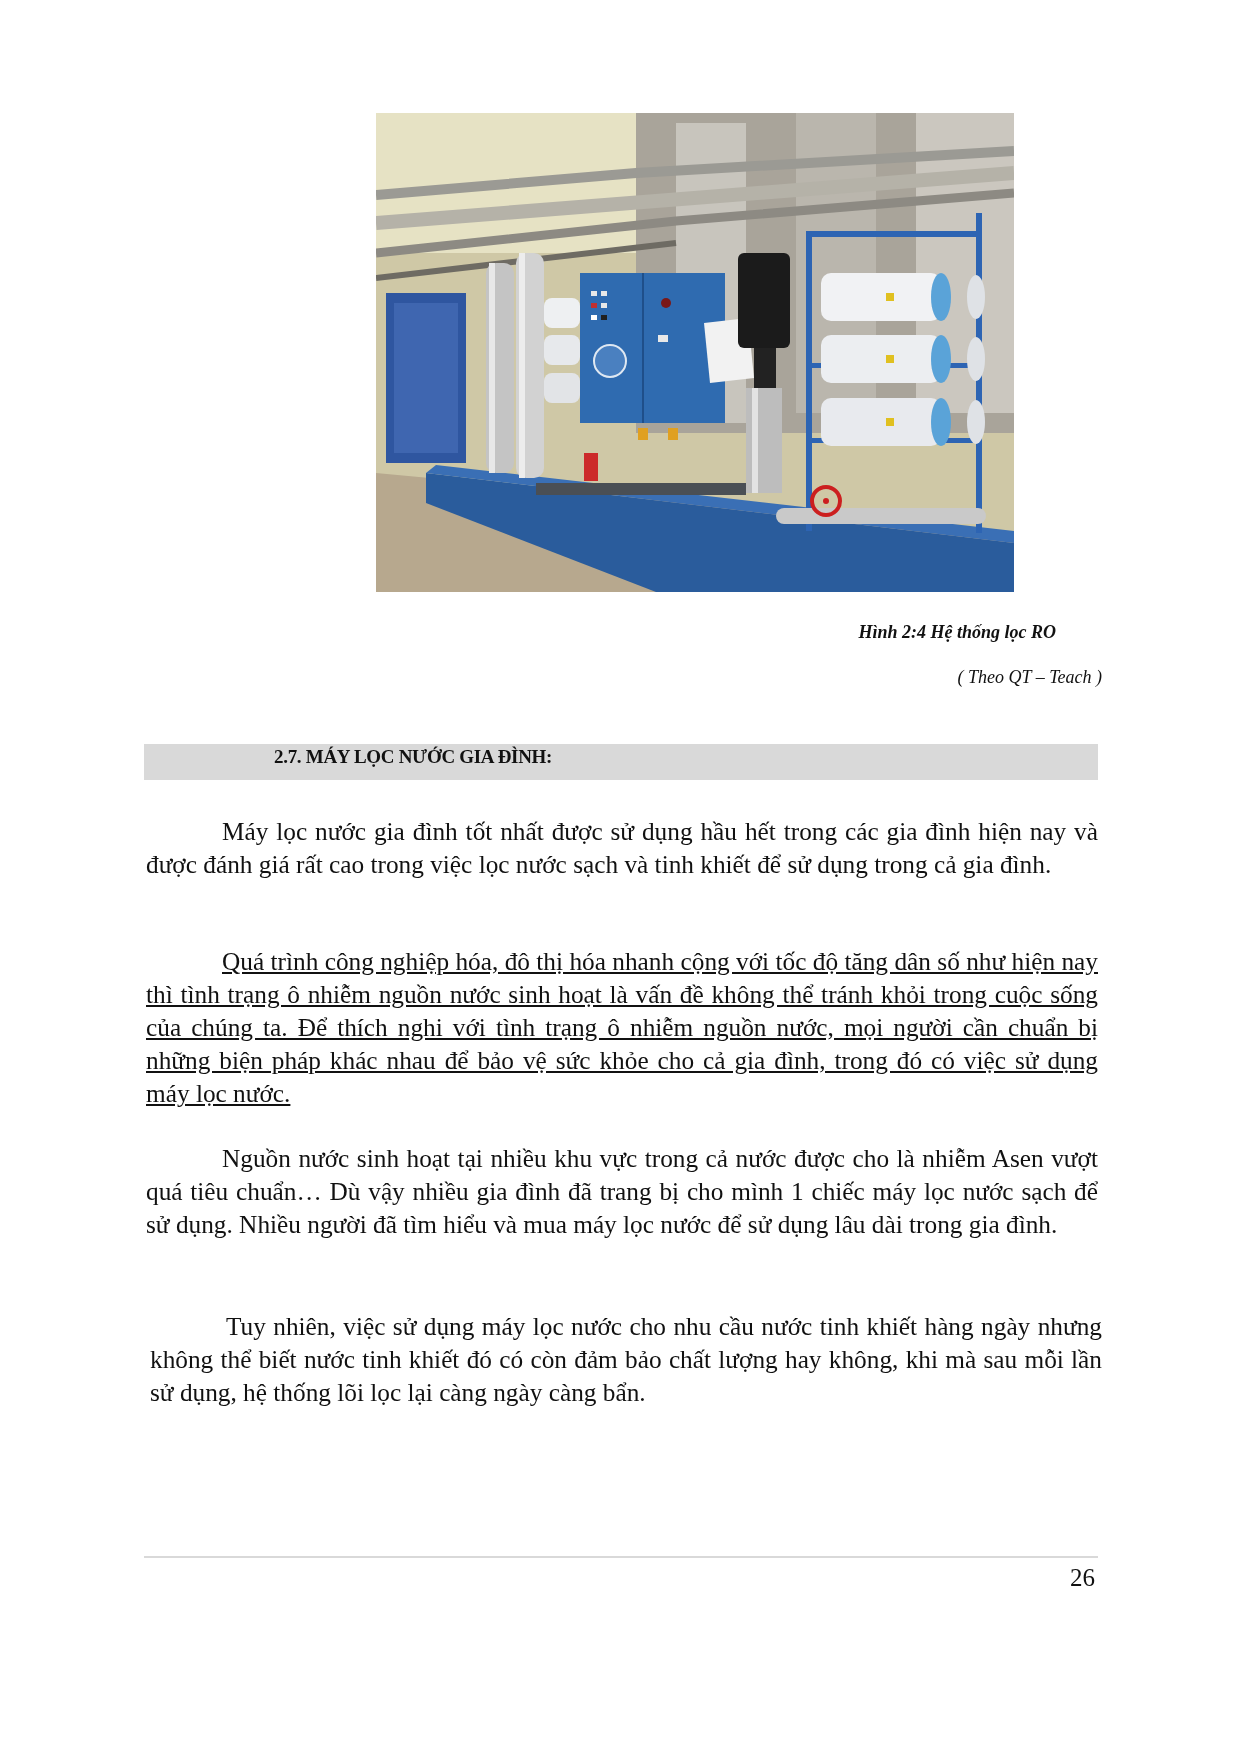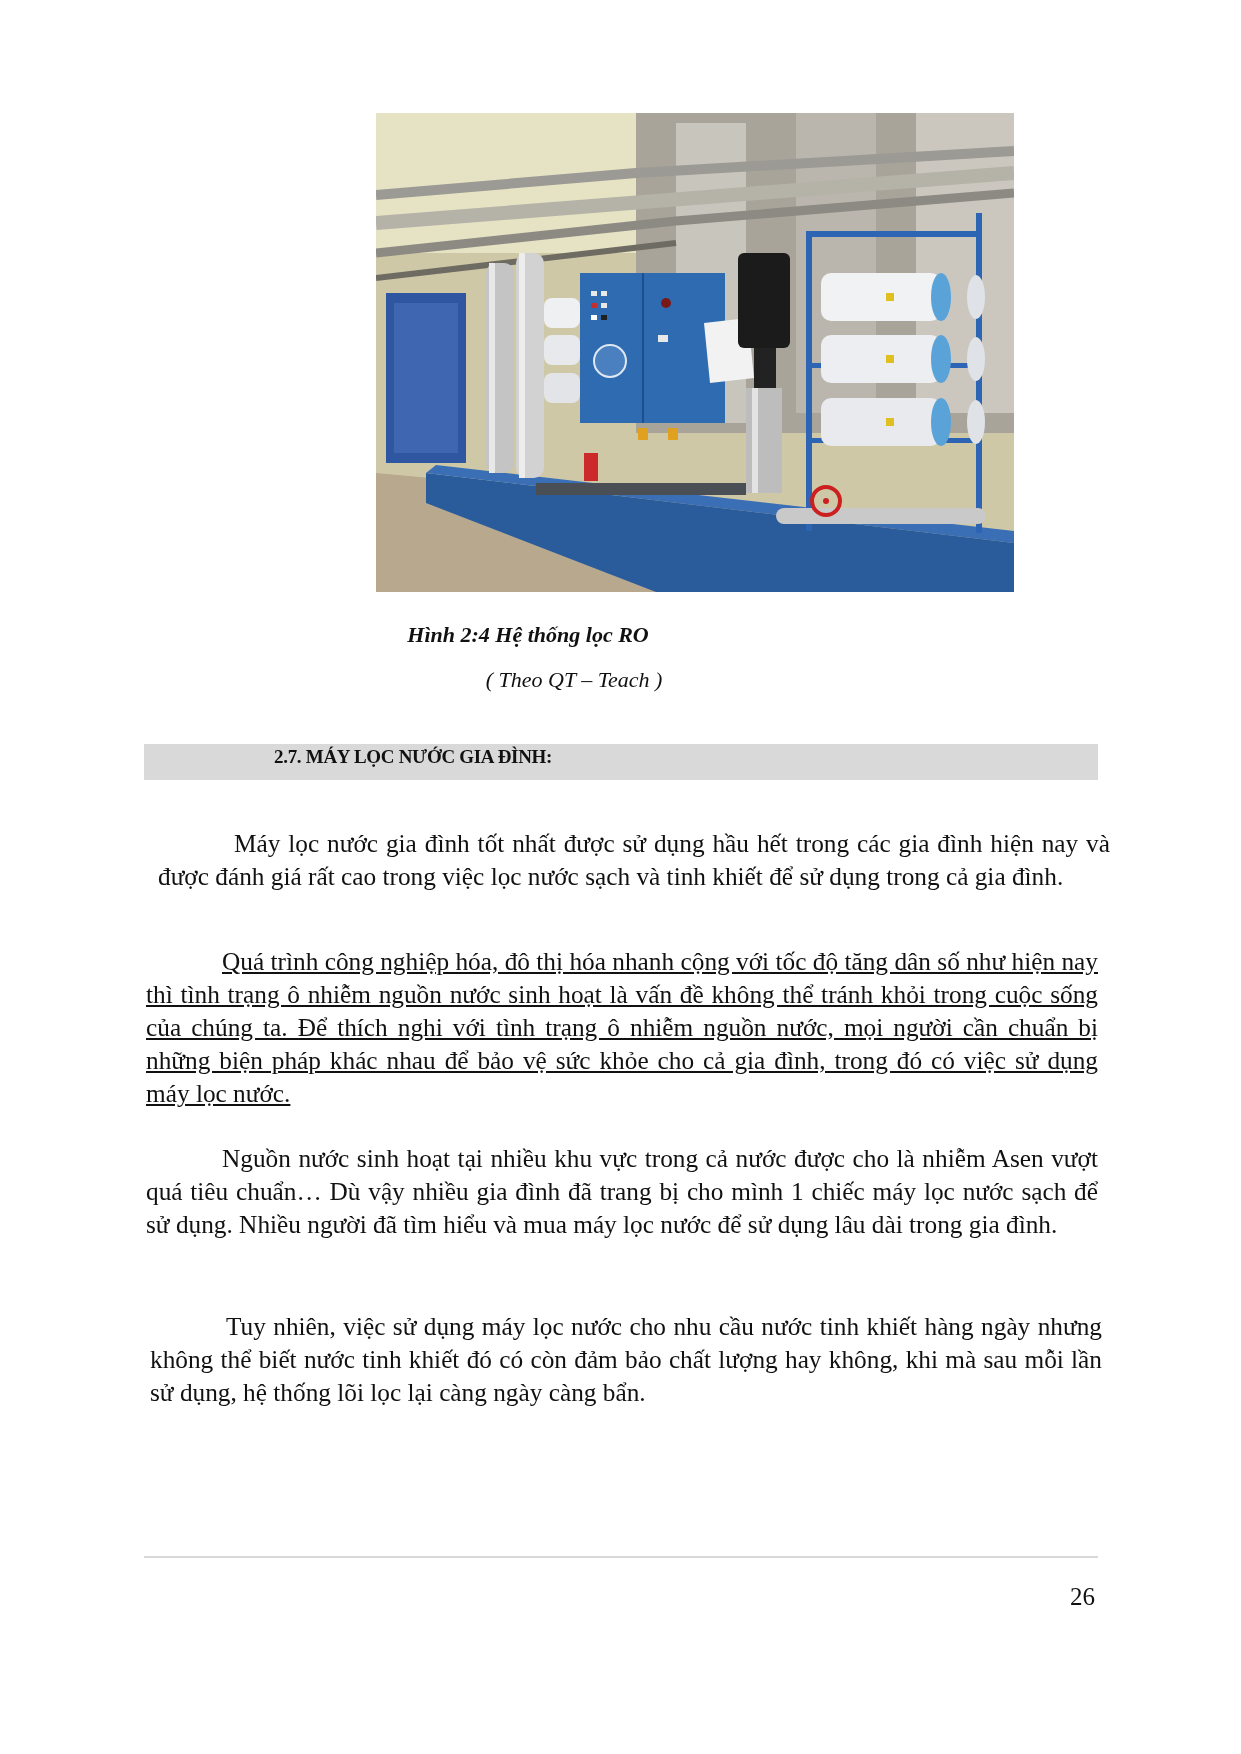--- a/index.html
+++ b/index.html
@@ -7,22 +7,22 @@
       width: 1241px; height: 1754px; position: relative; background: #ffffff;
       font-family: "Liberation Serif", "DejaVu Serif", serif; color: #111;
       overflow: hidden;
     }
     .figure {
       position: absolute; left: 376px; top: 113px; width: 638px; height: 479px;
       overflow: hidden; background: #d9d3b8;
     }
     .figure svg { display: block; width: 100%; height: 100%; }
     .caption {
-      position: absolute; left: 0; width: 1056px; text-align: center;
-      font-style: italic; font-size: 22px;
+      position: absolute; left: 0; width: 1056px; text-align: right;
+      font-style: italic; font-size: 18px;
     }
     .caption.title { top: 622px; font-weight: bold; }
     .caption.source { top: 667px; margin-left: 46px; }
     .heading-bar {
       position: absolute; left: 144px; top: 744px; width: 954px; height: 36px;
       background: #d9d9d9;
     }
     .heading-text {
       position: absolute; left: 274px; top: 746px; font-weight: bold; font-size: 19px;
       letter-spacing: -0.3px; white-space: nowrap;
@@ -33,21 +33,21 @@
     }
     .p1 { top: 815px; }
     .p2 { top: 945px; text-decoration: underline; }
     .p3 { top: 1142px; }
     .p4 { top: 1306px; }
     .footer-rule {
       position: absolute; left: 144px; top: 1556px; width: 954px; height: 2px;
       background: #d9d9d9;
     }
     .page-number {
-      position: absolute; right: 146px; top: 1564px; font-size: 25px; margin-top: 19px;
+      position: absolute; right: 146px; top: 1564px; font-size: 25px;
     }
   </style>
 </head>
 <body>
 
 <div class="figure" title="Industrial reverse osmosis (RO) water filtration system with blue frame, control panel, vertical pump and white membrane housings">
   <svg viewBox="0 0 638 479" preserveAspectRatio="none">
 
     <rect x="0" y="0" width="638" height="479" fill="#cfc8a6"></rect>
     <rect x="0" y="0" width="638" height="140" fill="#e6e2c4"></rect>
@@ -127,19 +127,19 @@
     <rect x="262" y="315" width="10" height="12" fill="#e0a020"></rect>
   </svg>
 </div>
 
 <div class="caption title">Hình 2:4 Hệ thống lọc RO</div>
 <div class="caption source">( Theo QT – Teach )</div>
 
 <div class="heading-bar"></div>
 <div class="heading-text">2.7. MÁY LỌC NƯỚC GIA ĐÌNH:</div>
 
-<p class="para p1" style="margin:12px">Máy lọc nước gia đình tốt nhất được sử dụng hầu hết trong các gia đình hiện nay và được đánh giá rất cao trong việc lọc nước sạch và tinh khiết để sử dụng trong cả gia đình.</p>
+<p class="para p1" style="margin:0">Máy lọc nước gia đình tốt nhất được sử dụng hầu hết trong các gia đình hiện nay và được đánh giá rất cao trong việc lọc nước sạch và tinh khiết để sử dụng trong cả gia đình.</p>
 <p class="para p2" style="margin:0">Quá trình công nghiệp hóa, đô thị hóa nhanh cộng với tốc độ tăng dân số như hiện nay thì tình trạng ô nhiễm nguồn nước sinh hoạt là vấn đề không thể tránh khỏi trong cuộc sống của chúng ta. Để thích nghi với tình trạng ô nhiễm nguồn nước, mọi người cần chuẩn bị những biện pháp khác nhau để bảo vệ sức khỏe cho cả gia đình, trong đó có việc sử dụng máy lọc nước.</p>
 <p class="para p3" style="margin:0">Nguồn nước sinh hoạt tại nhiều khu vực trong cả nước được cho là nhiễm Asen vượt quá tiêu chuẩn… Dù vậy nhiều gia đình đã trang bị cho mình 1 chiếc máy lọc nước sạch để sử dụng. Nhiều người đã tìm hiểu và mua máy lọc nước để sử dụng lâu dài trong gia đình.</p>
 <p class="para p4" style="margin:4px">Tuy nhiên, việc sử dụng máy lọc nước cho nhu cầu nước tinh khiết hàng ngày nhưng không thể biết nước tinh khiết đó có còn đảm bảo chất lượng hay không, khi mà sau mỗi lần sử dụng, hệ thống lõi lọc lại càng ngày càng bẩn.</p>
 
 <div class="footer-rule"></div>
 <div class="page-number">26</div>
 
 </body></html>

